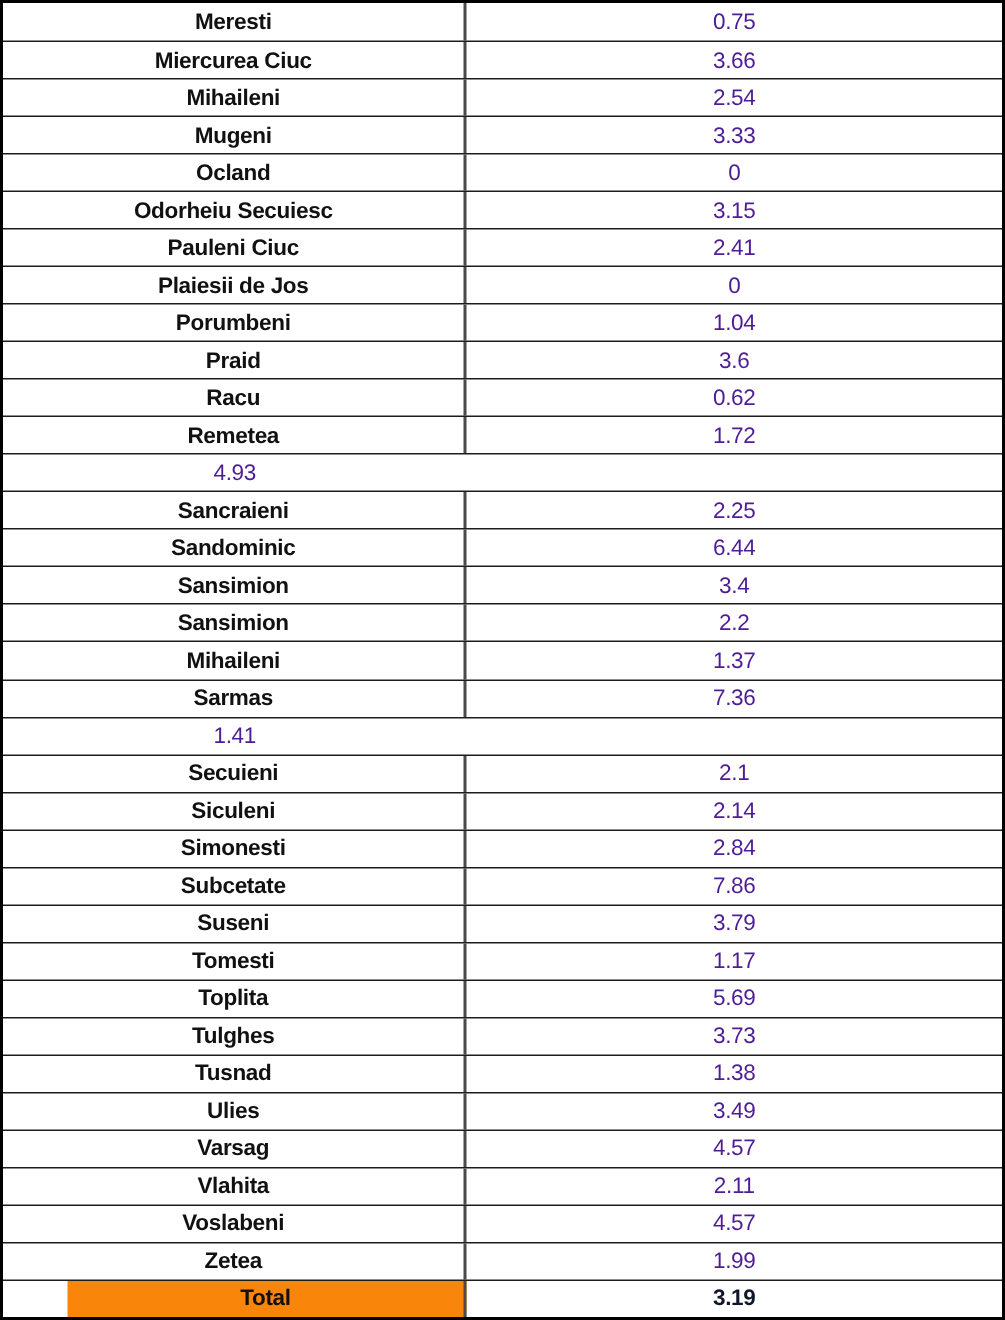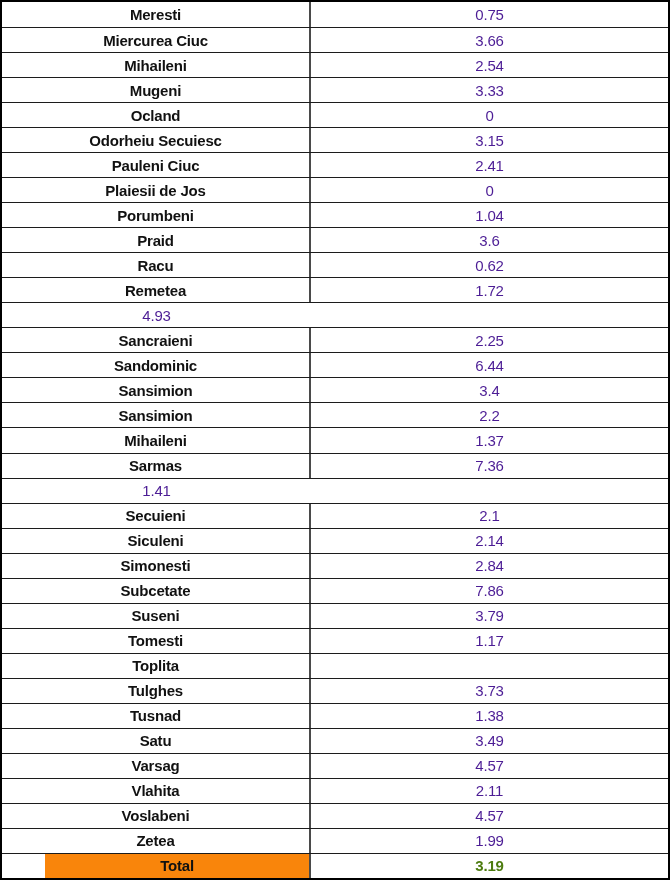--- a/index.html
+++ b/index.html
@@ -47,21 +47,21 @@
     font-size: 15px;
     color: #4c1d95;
     letter-spacing: -0.2px;
   }
   .row.total .cell.locality {
     background: var(--total-bg, #F9850B);
     margin-left: 43px;
   }
   .row.total .cell.value {
     font-weight: bold;
-    color: #4d7c0f;
+    color: #0f172a;
   }
 </style>
 </head>
 <body>
 
 <div class="table-wrap">
   <div class="row">
     <div class="cell locality">Meresti</div>
     <div class="cell value">0.75</div>
   </div>
@@ -184,34 +184,35 @@
     <div class="cell value">3.79</div>
   </div>
 
   <div class="row">
     <div class="cell locality">Tomesti</div>
     <div class="cell value">1.17</div>
   </div>
 
   <div class="row">
     <div class="cell locality">Toplita</div>
+    <div class="cell value">5.69</div>
   </div>
 
   <div class="row">
     <div class="cell locality">Tulghes</div>
     <div class="cell value">3.73</div>
   </div>
 
   <div class="row">
     <div class="cell locality">Tusnad</div>
     <div class="cell value">1.38</div>
   </div>
 
   <div class="row">
-    <div class="cell locality">Satu</div>
+    <div class="cell locality">Ulies</div>
     <div class="cell value">3.49</div>
   </div>
 
   <div class="row">
     <div class="cell locality">Varsag</div>
     <div class="cell value">4.57</div>
   </div>
 
   <div class="row">
     <div class="cell locality">Vlahita</div>

